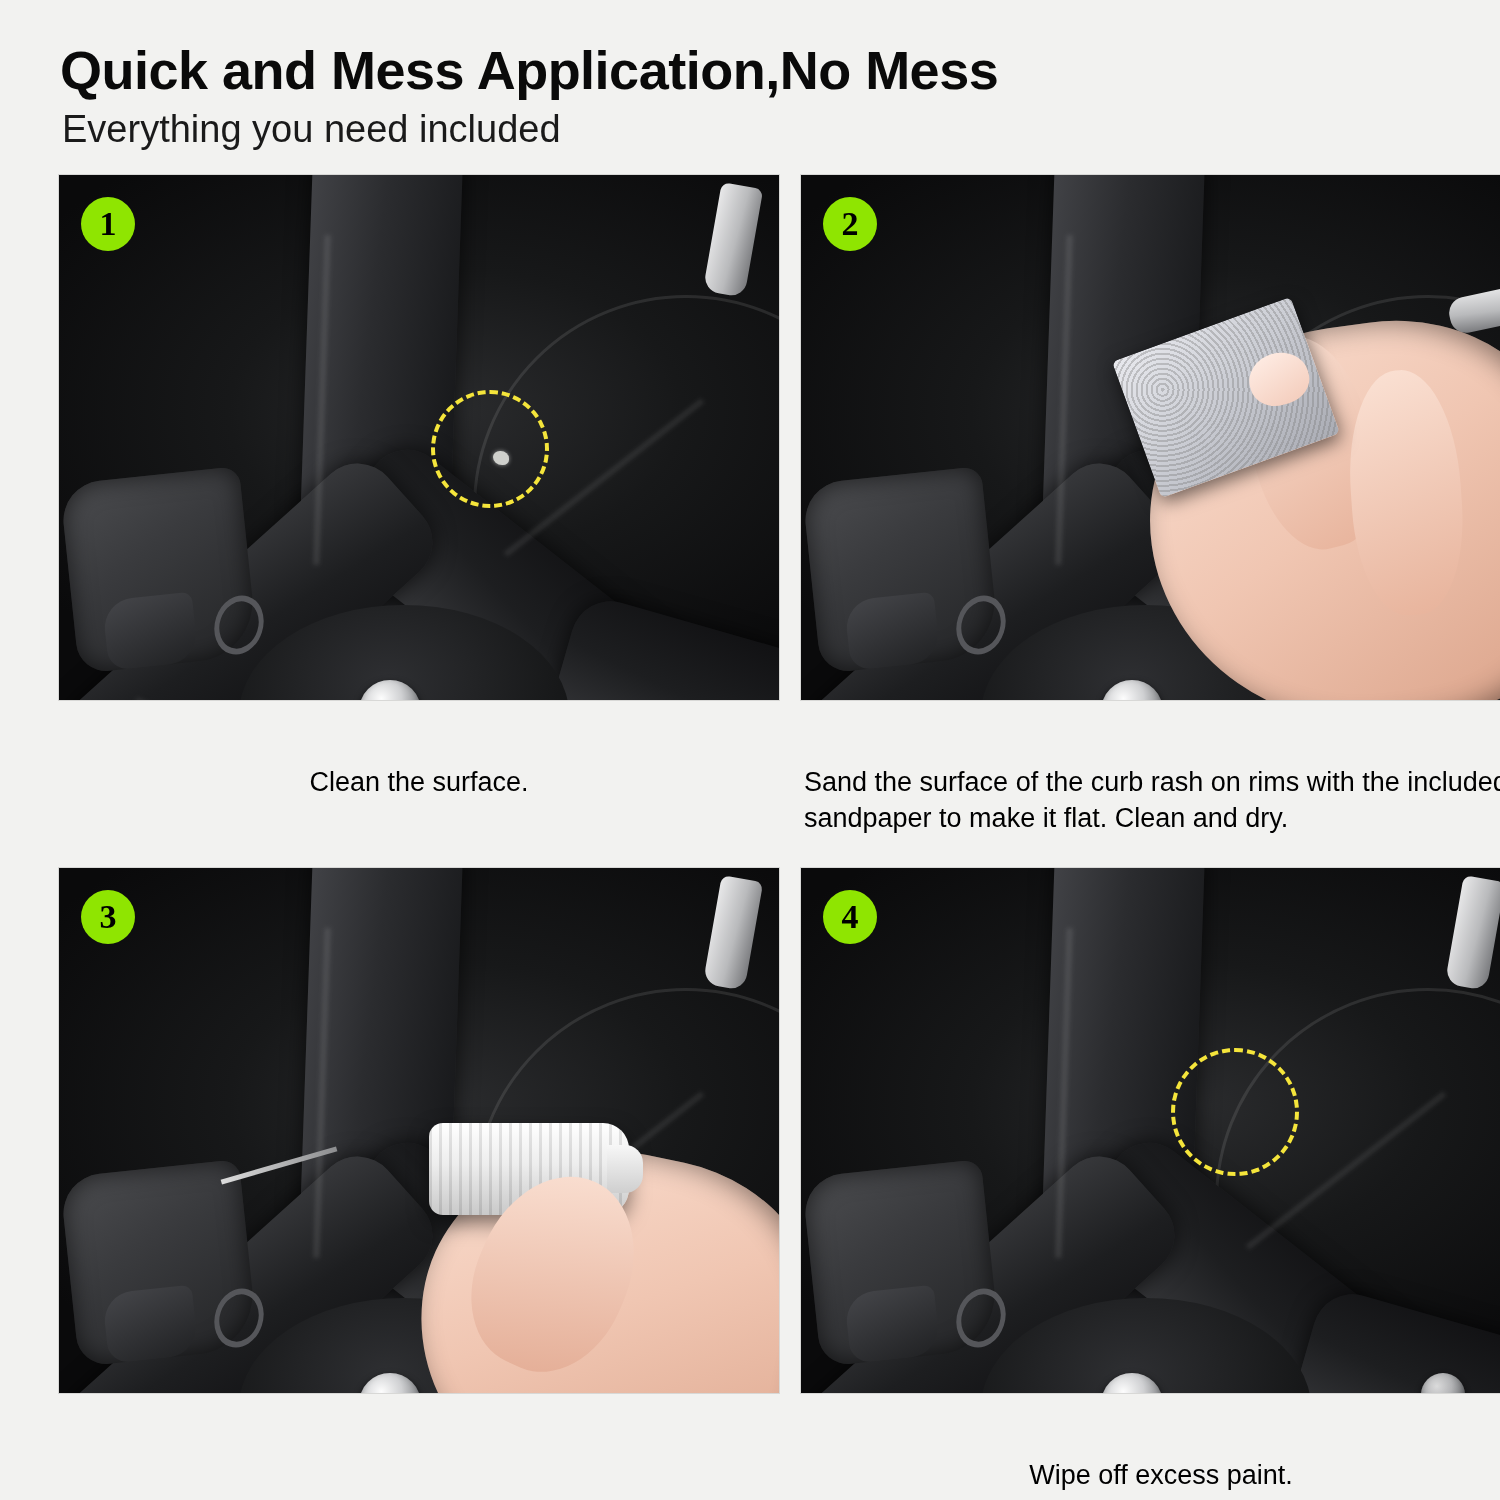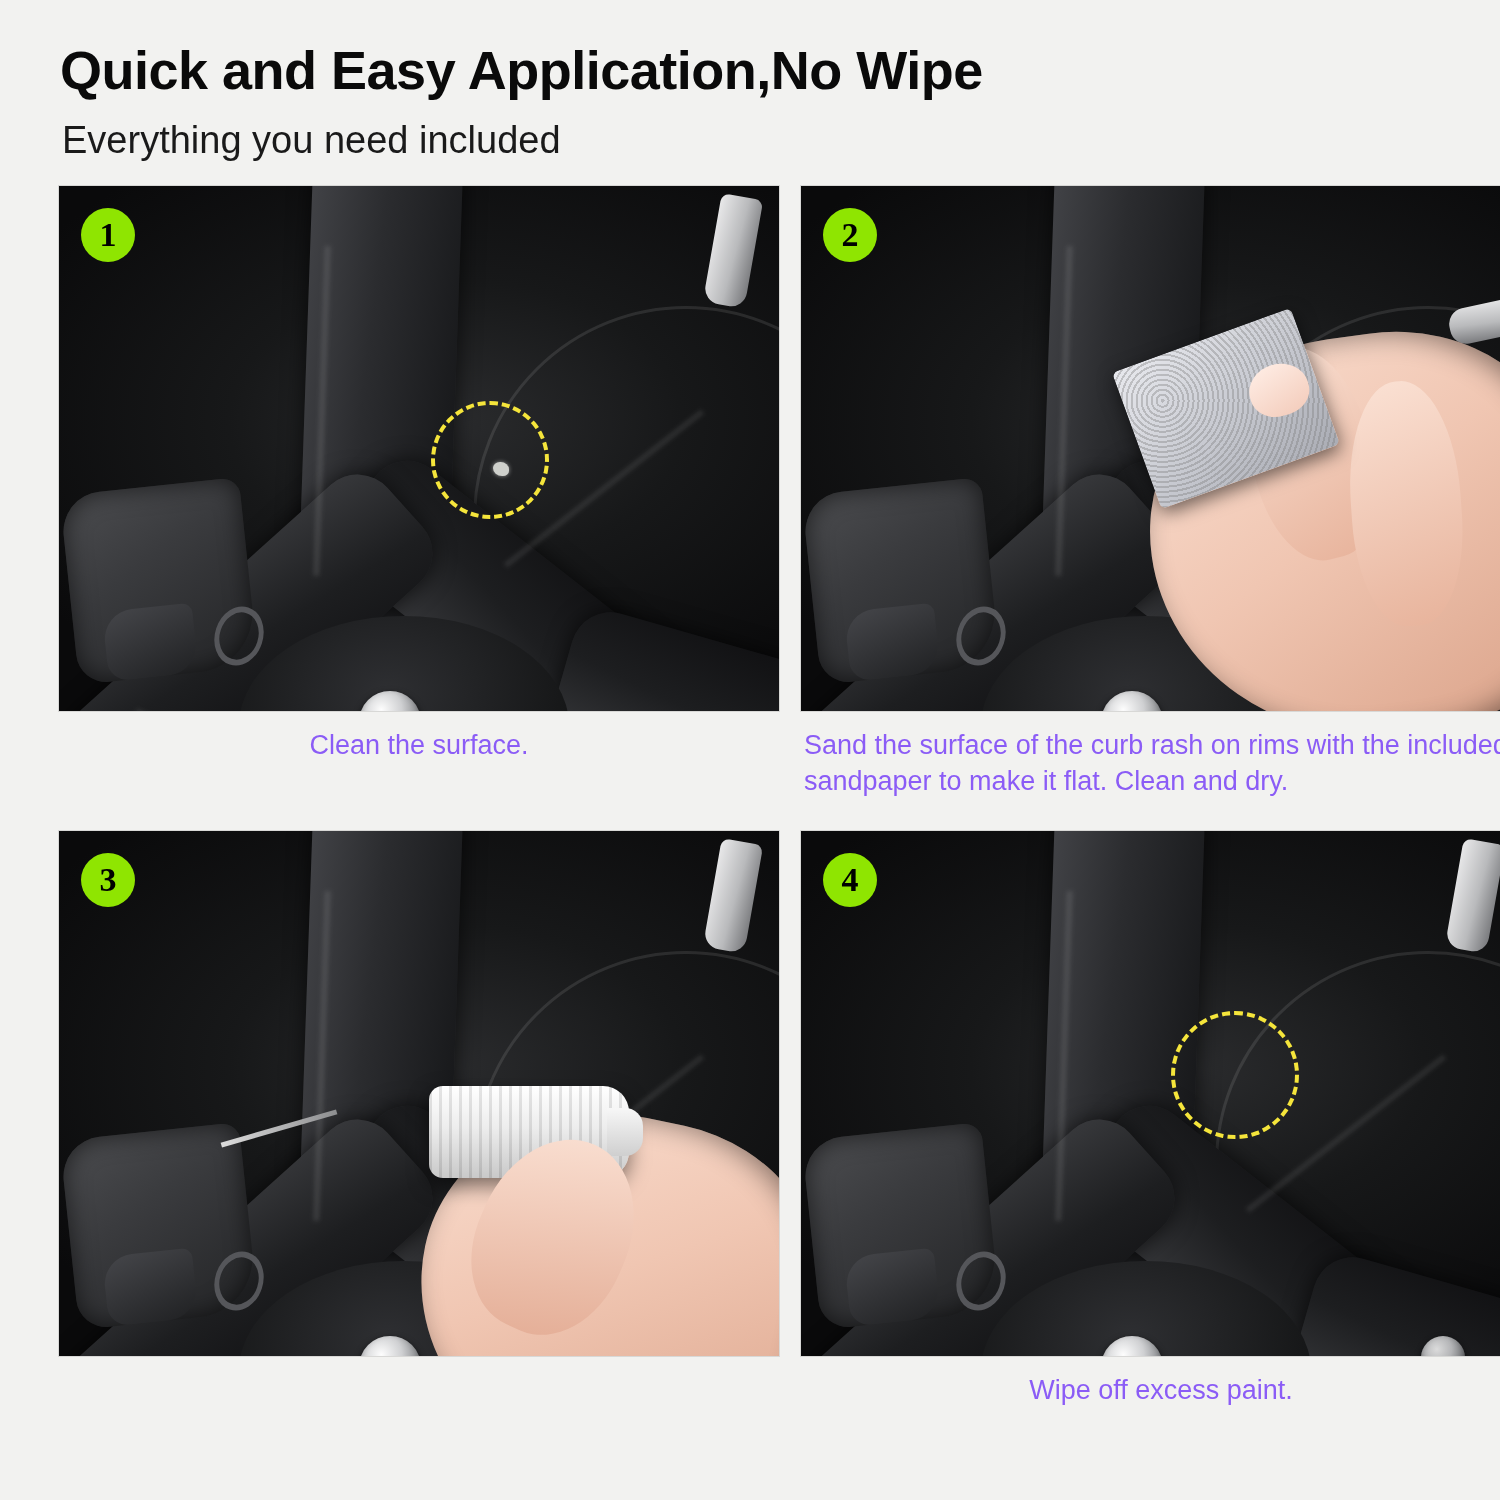--- a/index.html
+++ b/index.html
@@ -25,21 +25,21 @@
     font-size: 54px;
     font-weight: bold;
     letter-spacing: -0.5px;
     margin: 6px 0 0 24px;
     line-height: 1.05;
     color: #0a0a0a;
   }
   .subhead {
     font-size: 38px;
     font-weight: normal;
-    margin: 21px 0 0 26px;
+    margin: 10px 0 0 26px;
     color: #1a1a1a;
     line-height: 1.1;
   }
   .grid {
     margin-top: 24px;
     display: grid;
     grid-template-columns: 722px 722px;
     grid-column-gap: 20px;
     grid-row-gap: 6px;
     margin-left: 22px;
@@ -53,23 +53,24 @@
     width: 722px;
     height: 527px;
     background: #0b0b0c;
     overflow: hidden;
     border: 1px solid #d8d8d6;
     box-sizing: border-box;
   }
   .caption {
     font-size: 27px;
     line-height: 1.32;
-    color: #8b5cf6;
+    color: #000000;
     padding: 16px 4px 0 4px;
     min-height: 96px;
+    margin-top: 48px;
   }
   .caption.center {
     text-align: center;
   }
   .badge {
     position: absolute;
     left: 22px;
     top: 22px;
     width: 54px;
     height: 54px;
@@ -283,21 +284,21 @@
     background: linear-gradient(90deg, #dcdcdc, #8d8e90);
     transform: rotate(-16deg);
     z-index: 9;
   }
 </style>
 </head>
 <body>
 
 <div class="page">
 
-  <h1 class="headline">Quick and Easy Application,No Wipe</h1>
+  <h1 class="headline">Quick and Mess Application,No Mess</h1>
   <h2 class="subhead">Everything you need included</h2>
 
   <div class="grid">
 
     <div class="cell">
       <div class="photo">
         <div class="wheel">
           <div class="rim-arc"></div>
           <div class="spoke s1"></div>
           <div class="spoke s2"></div>

